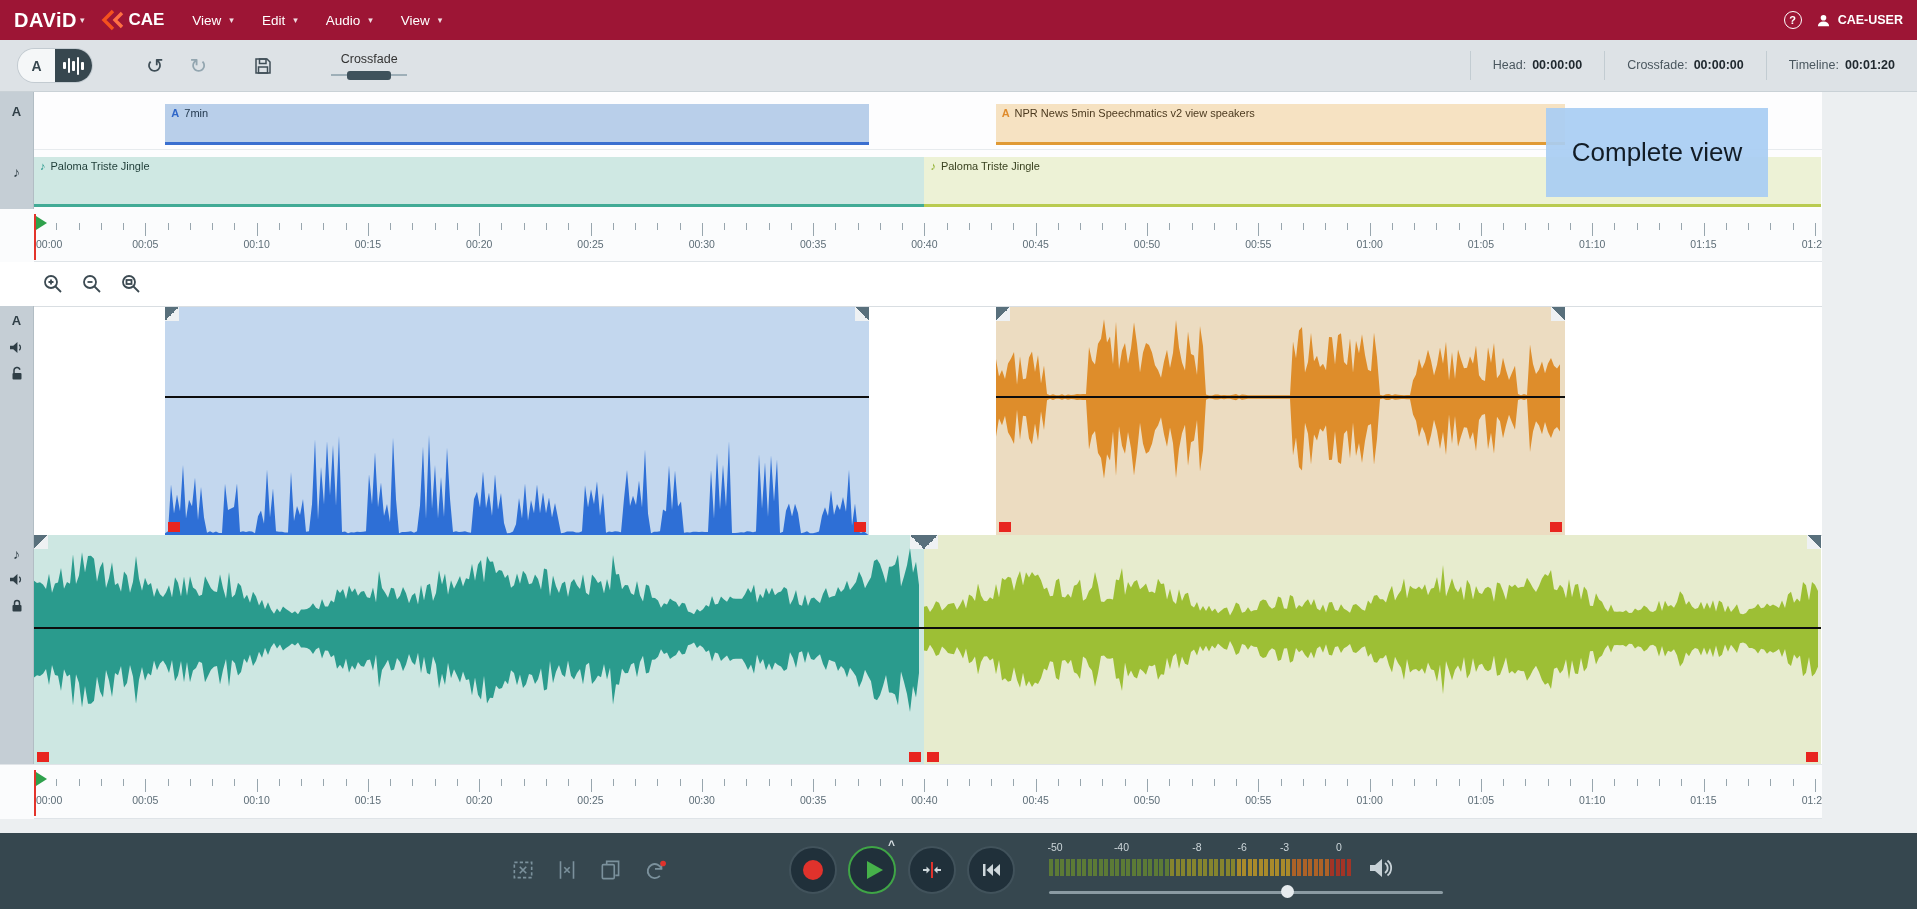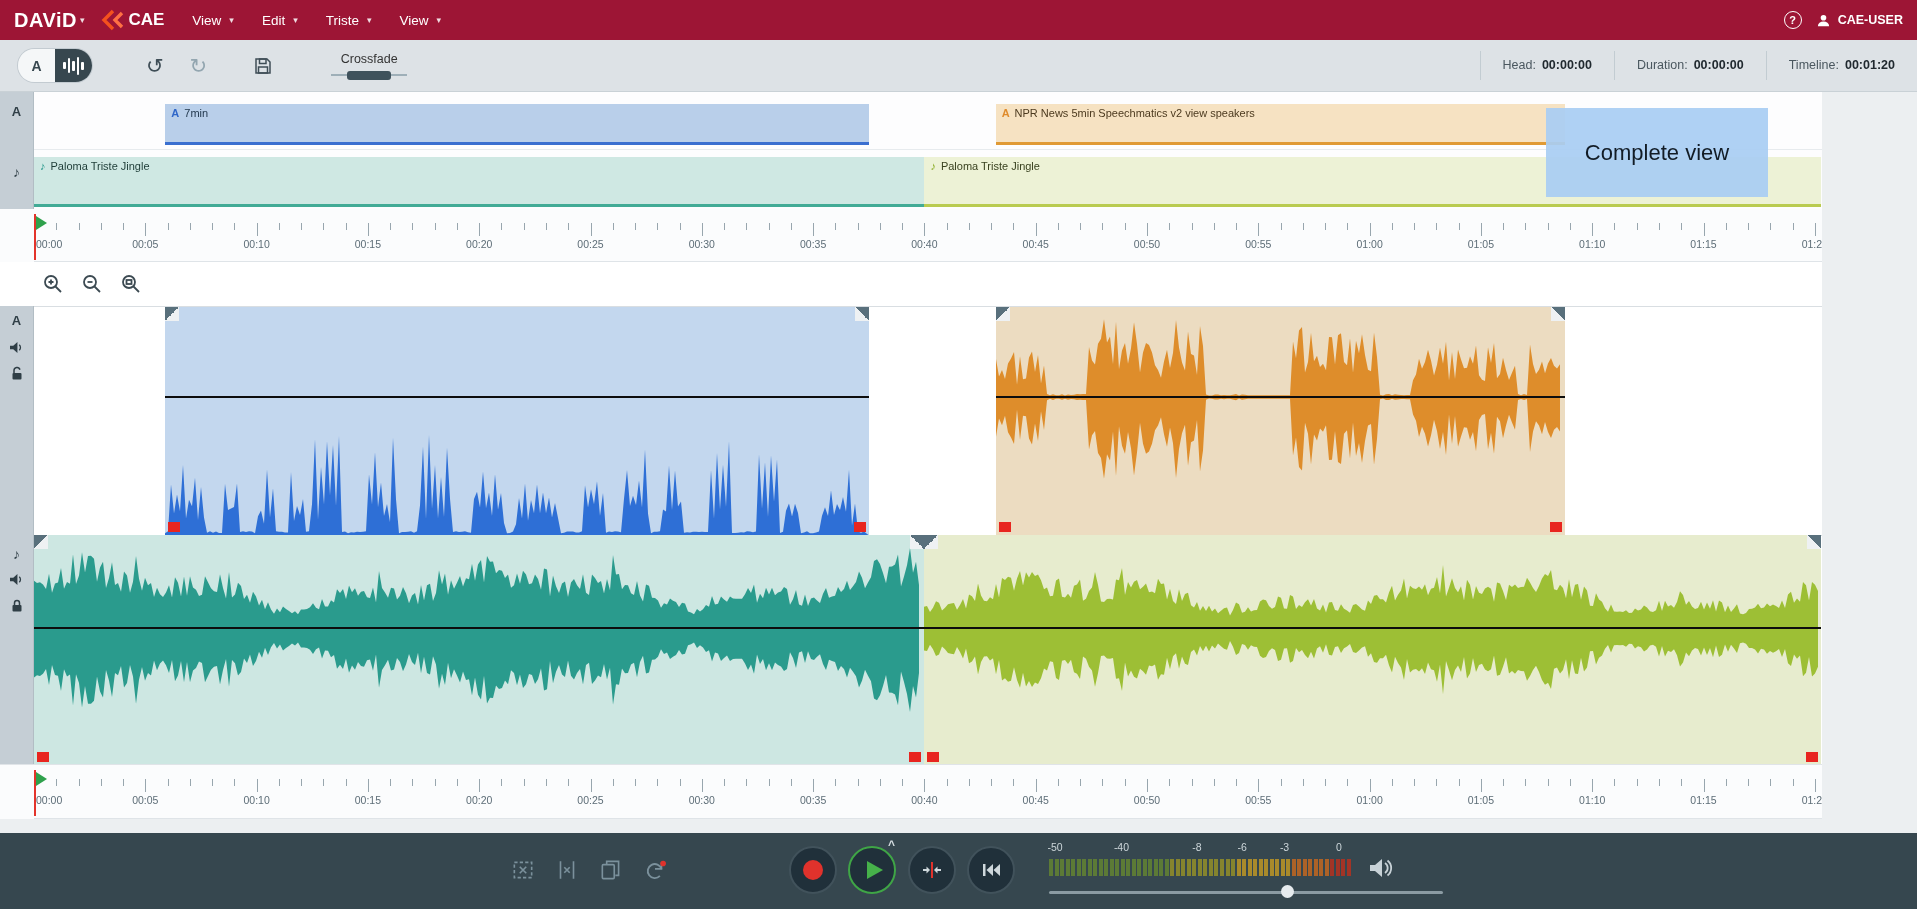--- a/index.html
+++ b/index.html
@@ -87,21 +87,21 @@
   .trim.bl{left:3px;}
   .trim.br{right:3px;}
 
   
   .right-panel{position:absolute;left:1822px;top:92px;width:95px;height:741px;background:#e9edf0;border-left:1px solid #d5dbdf;}
   .rp-top{height:76px;background:#fff;display:flex;flex-direction:column;align-items:center;justify-content:center;gap:3px;cursor:pointer;}
   .rp-top span{font-size:12.5px;color:#37474f;}
 
   
   .annot{position:absolute;background:rgba(169,206,243,.93);display:flex;align-items:center;justify-content:center;
-         font-size:22px;color:#121c26;z-index:50;}
+         font-size:26px;color:#121c26;z-index:50;}
   #annot-complete{left:1546px;top:108px;width:222px;height:89px;}
   #annot-timeline{left:1583px;top:485px;width:220px;height:102px;}
 
   
   .transport{position:absolute;left:0;top:833px;width:100%;height:76px;background:#36474f;}
   .tp-tools{position:absolute;left:510px;top:24px;display:flex;gap:18px;}
   .tp-tools .tool{cursor:pointer;display:flex;}
   .tp-btn{position:absolute;top:13px;width:48px;height:48px;border-radius:50%;background:#20303a;border:2px solid #41525b;
           display:flex;align-items:center;justify-content:center;cursor:pointer;}
   #btn-rec{left:789px;}
@@ -136,21 +136,21 @@
     <span class="app-name">CAE</span>
     <span class="menu-item">
         <span>View</span>
         <span class="caret">▾</span>
       </span>
     <span class="menu-item">
         <span>Edit</span>
         <span class="caret">▾</span>
       </span>
     <span class="menu-item">
-        <span>Triste</span>
+        <span>Audio</span>
         <span class="caret">▾</span>
       </span>
     <span class="menu-item">
         <span>View</span>
         <span class="caret">▾</span>
       </span>
     <span class="mb-right">
       <span class="help-circle">?</span>
       <span class="user">
         <svg width="15" height="15" viewBox="0 0 16 16" fill="#fff">
@@ -189,21 +189,21 @@
           <span class="cf-pill"></span>
           <span class="cf-line"></span>
         </span>
     </span>
     <span class="tb-status">
       <span class="grp">
           <span>Head:</span>
           <b>00:00:00</b>
         </span>
       <span class="grp">
-          <span>Duration:</span>
+          <span>Crossfade:</span>
           <b>00:00:00</b>
         </span>
       <span class="grp">
           <span>Timeline:</span>
           <b>00:01:20</b>
         </span>
     </span>
   </div>
 
   <div class="gutter" id="gutter1">

